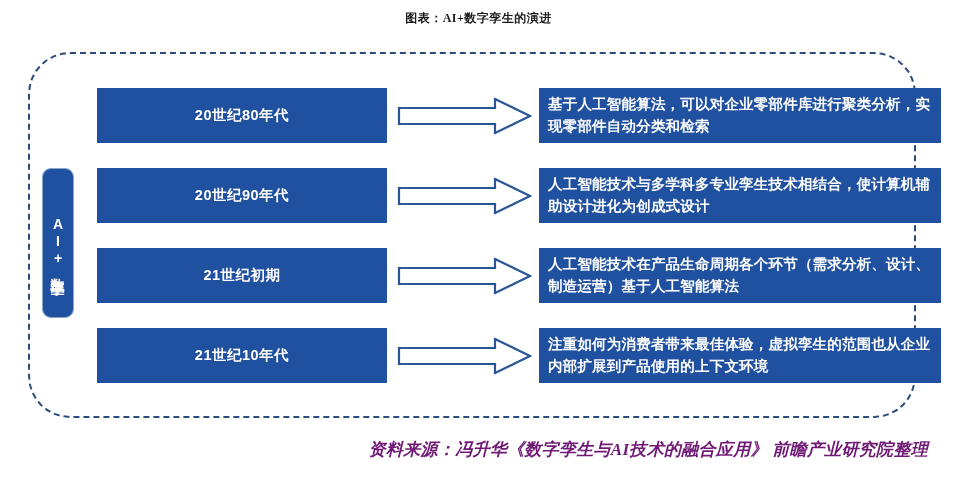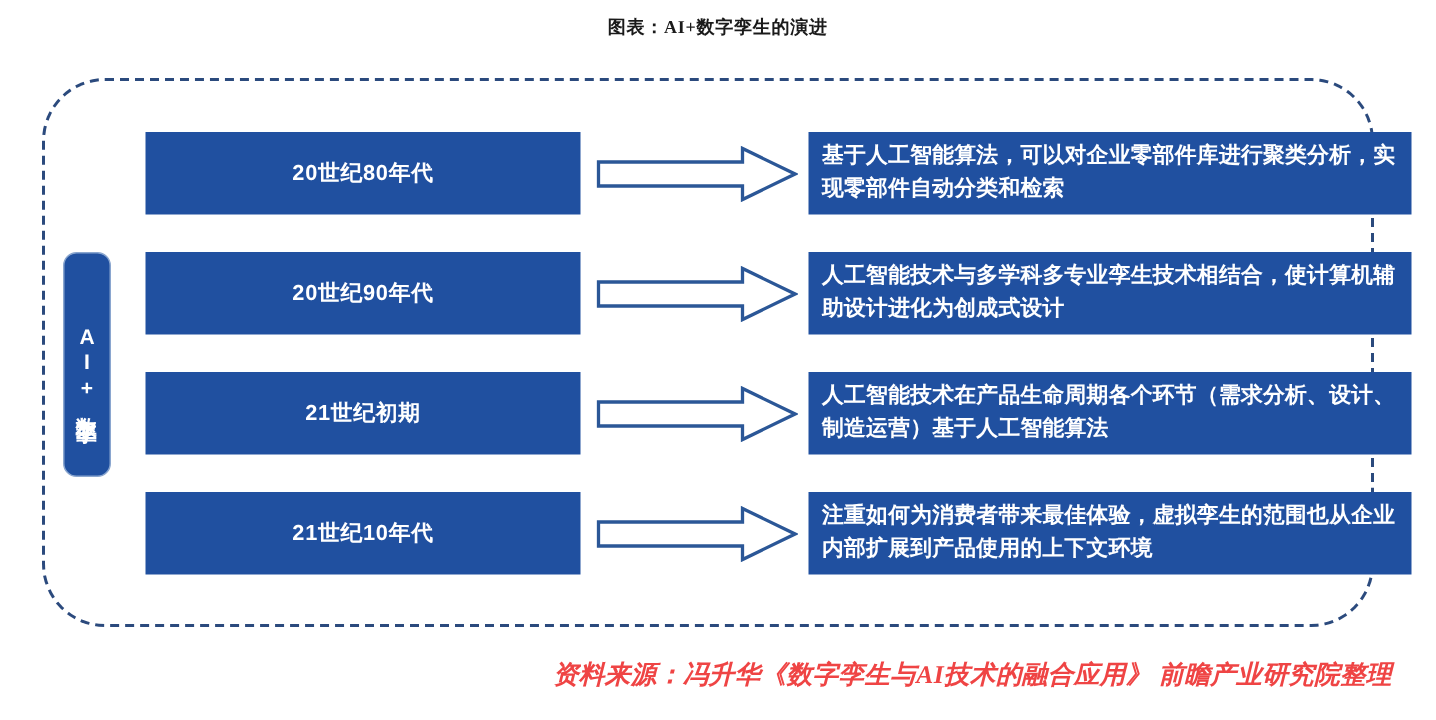--- a/index.html
+++ b/index.html
@@ -138,21 +138,21 @@
     left: 0;
     top: 438px;
     width: 940px;
     text-align: right;
     padding-right: 12px;
     box-sizing: border-box;
     font-family: "Liberation Serif", "DejaVu Serif", serif;
     font-style: italic;
     font-weight: bold;
     font-size: 17px;
-    color: #ef4444;
+    color: #701a75;
     letter-spacing: 0.3px;
   }
 </style>
 </head>
 <body>
 
 <div class="chart-title">图表：AI+数字孪生的演进</div>
 
 <div class="dashed-frame"></div>
 

